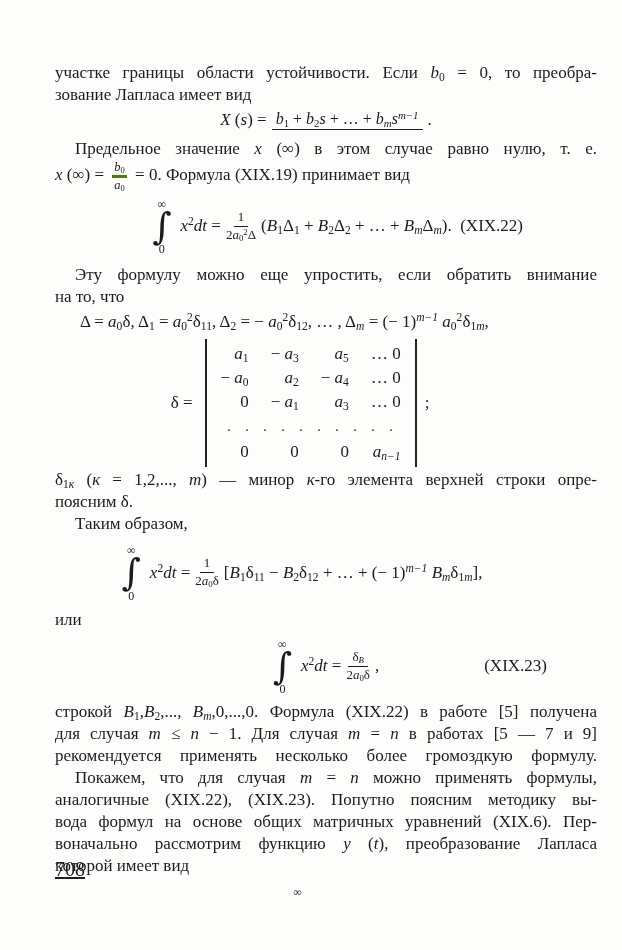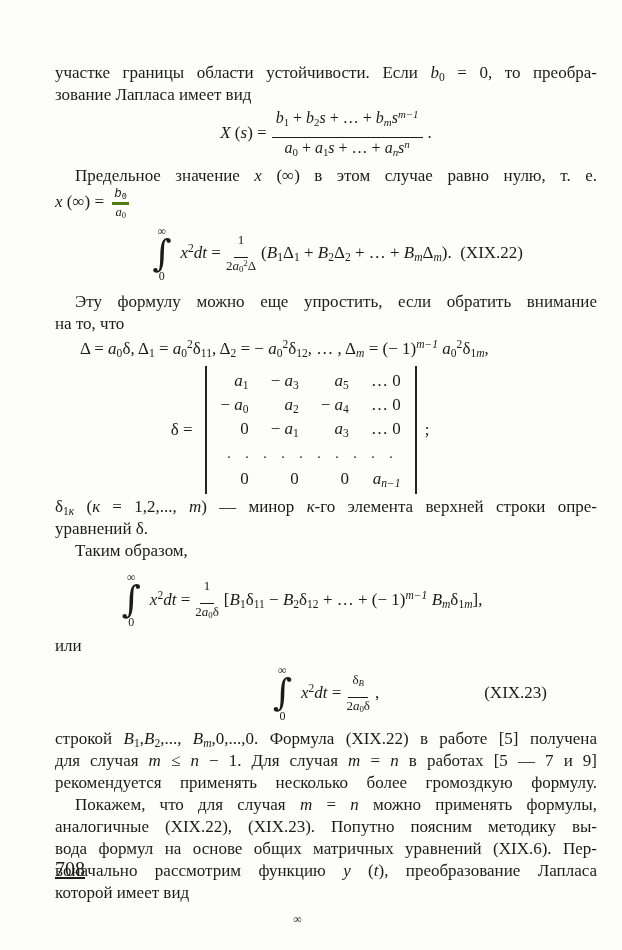--- a/index.html
+++ b/index.html
@@ -29,28 +29,28 @@
   .eqrow{
     position:relative;
     display:flex;align-items:center;justify-content:center;
     margin:4px 0;
   }
   .nudge{transform:translateX(-24px);}
   .eqtag{position:absolute;right:50px;top:50%;transform:translateY(-50%);}
 
   .frac{display:inline-flex;flex-direction:column;align-items:center;
         vertical-align:middle;margin:0 5px;line-height:1.18;}
-  .fnum{border-bottom:1px solid #1b1b1b;padding:0 4px 9px;}
+  .fnum{border-bottom:1px solid #1b1b1b;padding:0 4px 1px;}
   .fden{padding-top:1px;}
   .frac.small{font-size:13px;line-height:1.15;}
   .frac.big{font-size:16px;}
 
   .ifrac{display:inline-flex;flex-direction:column;align-items:center;
          vertical-align:middle;font-size:12.5px;line-height:1.15;margin:0 4px;}
-  .inum{border-bottom:3px solid #4d7c0f;padding:0 2px 1px;font-family:Liberation Mono, monospace;}
+  .inum{border-bottom:3px solid #4d7c0f;padding:0 2px 1px;}
   .iden{padding-top:0;}
 
   .intg{display:inline-flex;flex-direction:column;align-items:center;
         margin-right:9px;line-height:1;}
   .ilim{font-size:12px;line-height:1;}
   .isign{font-family:"DejaVu Serif",serif;font-size:37px;line-height:0.85;padding:1px 0;}
 
   
   .detwrap{margin:6px 0 2px;transform:translateX(-26px);}
   .det{border-left:2px solid #242424;border-right:2px solid #242424;
@@ -75,31 +75,30 @@
 
 <div class="page">
 
   <div class="tl jl">участке границы области устойчивости. Если <span class="it">b</span><sub>0</sub> = 0, то преобра-</div>
   <div class="tl">зование Лапласа имеет вид</div>
 
   <div class="eqrow f1row">
     <span><span class="it">X</span> (<span class="it">s</span>) = </span>
     <span class="frac big">
       <span class="fnum"><span class="it">b</span><sub>1</sub> + <span class="it">b</span><sub>2</sub><span class="it">s</span> + … + <span class="it">b</span><sub class="it">m</sub><span class="it">s</span><sup class="it">m−1</sup></span>
-      <span class="fden"><span class="it">a</span><sub>0</sub> + <span class="it">a</span><sub>1</sub><span class="it">s</span> + … + <span class="it">a</span><sub class="it">n</sub><span class="it">s</span><sup class="it">n</sup></span>
     </span>
     <span>.</span>
   </div>
 
   <div class="tl jl ind">Предельное значение <span class="it">x</span> (∞) в этом случае равно нулю, т. е.</div>
   <div class="tl">
     <span><span class="it">x</span> (∞) = </span><span class="ifrac">
         <span class="inum"><span class="it">b</span><sub>0</sub></span>
         <span class="iden"><span class="it">a</span><sub>0</sub></span>
-      </span>
+      </span><span> = 0. Формула (XIX.19) принимает вид</span>
   </div>
 
   <div class="eqrow f22row nudge">
     <span class="intg">
       <span class="ilim">∞</span>
       <span class="isign">∫</span>
       <span class="ilim">0</span>
     </span>
     <span><span class="it">x</span><sup>2</sup><span class="it">dt</span> = </span>
     <span class="frac small">
@@ -136,21 +135,21 @@
         <span class="dcell">0</span>
         <span class="dcell">0</span>
         <span class="dcell">0</span>
         <span class="dcell"><span class="it">a</span><sub class="it">n−1</sub></span>
       </span>
     </span>
     <span class="det-tail">;</span>
   </div>
 
   <div class="tl jl">δ<sub>1</sub><sub class="it">к</sub> (<span class="it">к</span> = 1,2,..., <span class="it">m</span>) — минор <span class="it">к</span>-го элемента верхней строки опре-</div>
-  <div class="tl">уравнений δ.</div>
+  <div class="tl">поясним δ.</div>
   <div class="tl ind">Таким образом,</div>
 
   <div class="eqrow f5row nudge">
     <span class="intg">
       <span class="ilim">∞</span>
       <span class="isign">∫</span>
       <span class="ilim">0</span>
     </span>
     <span><span class="it">x</span><sup>2</sup><span class="it">dt</span> = </span>
     <span class="frac small">

